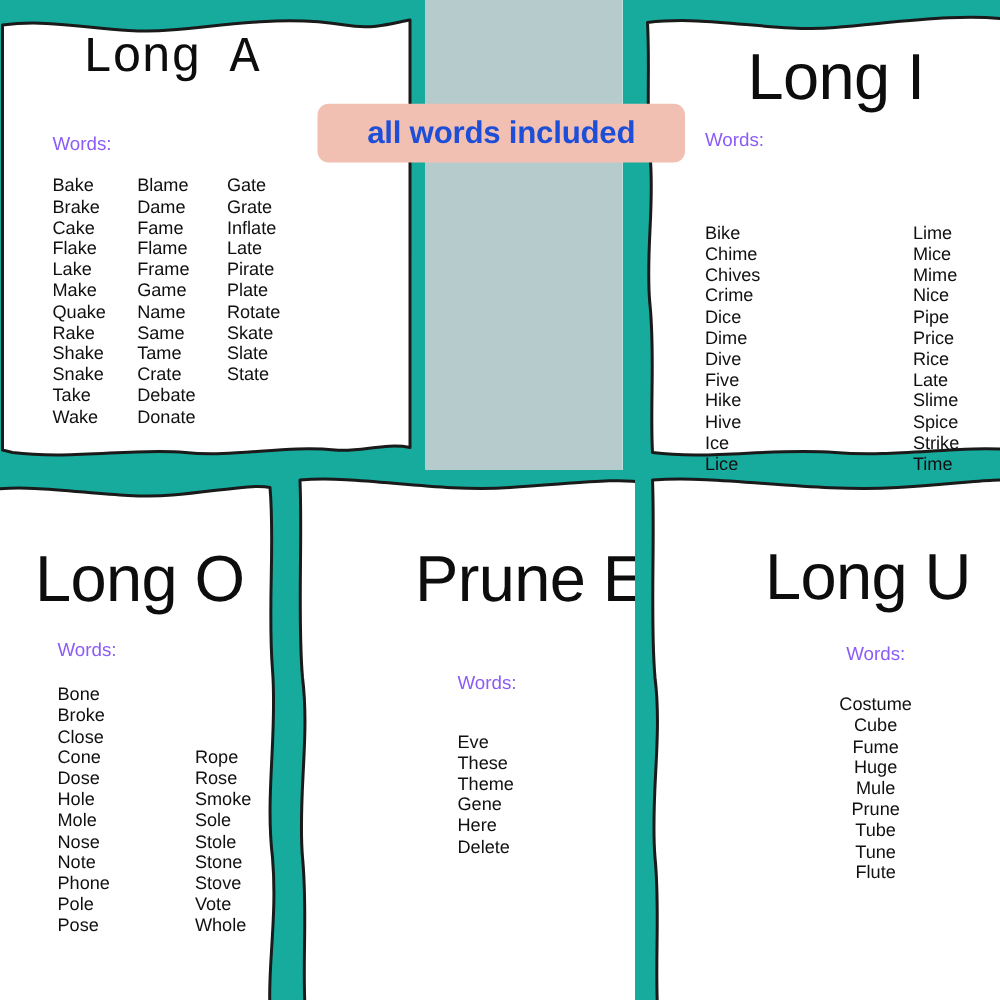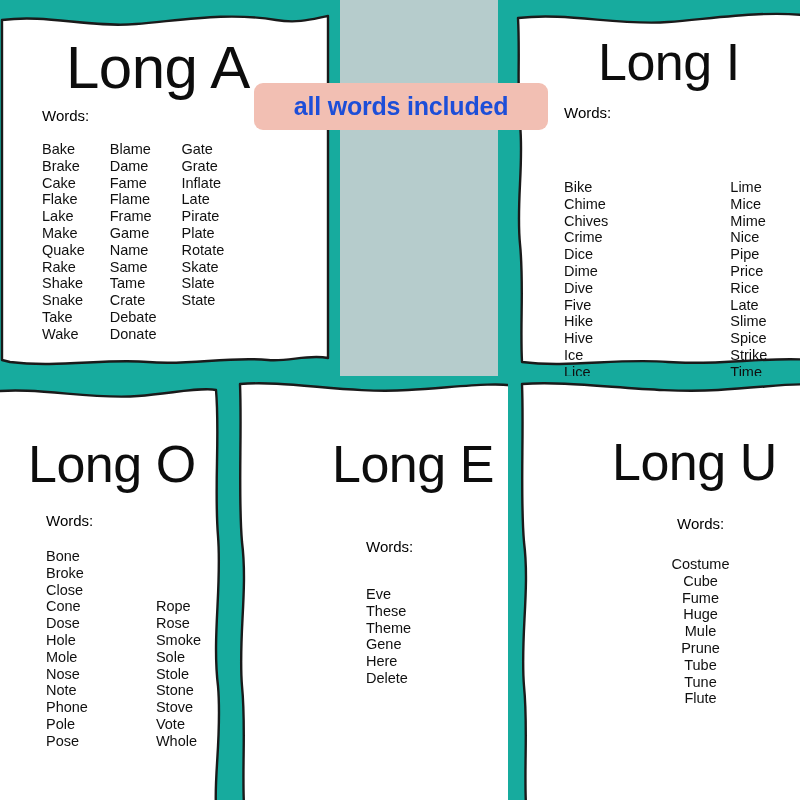--- a/index.html
+++ b/index.html
@@ -45,21 +45,21 @@
     font-weight: 400;
     color: #0d0d0d;
     letter-spacing: -0.5px;
     white-space: nowrap;
     line-height: 1;
   }
 
   .words-label {
     position: absolute;
     font-size: 15px;
-    color: #000000;
+    color: #8b5cf6;
     white-space: nowrap;
   }
 
   .wordcols {
     position: absolute;
     display: flex;
   }
   .wordcol {
     display: flex;
     flex-direction: column;
@@ -100,21 +100,21 @@
 <div id="canvas">
 
   <div class="card" id="card-long-a" style="left:-12px; top:-6px; width:352px; height:384px;">
     <svg class="edge" viewBox="0 0 352 384" width="352" height="384" preserveAspectRatio="none">
       <path d="M0,0 L352,0 L352,384 L0,384 Z" fill="#17ab9e"></path>
       <path d="M14,26 C60,20 100,34 148,30 C196,26 240,18 288,26 C312,30 328,24 340,22
                L340,364 C320,360 300,368 280,366 C240,362 200,372 160,368
                C120,364 70,374 22,368 L14,366 Z" fill="#ffffff" stroke="#1a1a1a" stroke-width="2.4" stroke-linejoin="round"></path>
     </svg>
     <div class="card-inner">
-      <div class="title" style="left:78px; top:44px; font-size:60px;">Long A</div>
+      <div class="title" style="left:78px; top:34px; font-size:40px;font-family:Liberation Mono, monospace;">Long A</div>
       <div class="words-label" style="left:54px; top:113px;">Words:</div>
       <div class="wordcols" style="left:54px; top:147px; gap:25px;">
         <div class="wordcol">
           <span class="word">Bake</span>
           <span class="word">Brake</span>
           <span class="word">Cake</span>
           <span class="word">Flake</span>
           <span class="word">Lake</span>
           <span class="word">Make</span>
           <span class="word">Quake</span>
@@ -240,21 +240,21 @@
   <div class="card" id="card-long-e" style="left:228px; top:376px; width:298px; height:430px;">
     <svg class="edge" viewBox="0 0 298 430" width="298" height="430" preserveAspectRatio="none">
       <path d="M0,0 L298,0 L298,430 L0,430 Z" fill="#17ab9e"></path>
       <path d="M12,8 C60,4 120,18 180,14 C230,11 268,6 286,10
                C290,60 284,110 288,160 C292,210 282,260 288,310
                C292,356 284,400 286,430 L16,430
                C14,390 18,350 14,310 C10,262 20,214 14,166
                C10,120 14,58 12,8 Z" fill="#ffffff" stroke="#1a1a1a" stroke-width="2.4" stroke-linejoin="round"></path>
     </svg>
     <div class="card-inner">
-      <div class="title" style="left:104px; top:62px; font-size:52px;">Long E</div>
+      <div class="title" style="left:104px; top:62px; font-size:52px;">Prune E</div>
       <div class="words-label" style="left:138px; top:162px;">Words:</div>
       <div class="wordcols" style="left:138px; top:210px;justify-content:center;">
         <div class="wordcol">
           <span class="word">Eve</span>
           <span class="word">These</span>
           <span class="word">Theme</span>
           <span class="word">Gene</span>
           <span class="word">Here</span>
           <span class="word">Delete</span>
         </div>

